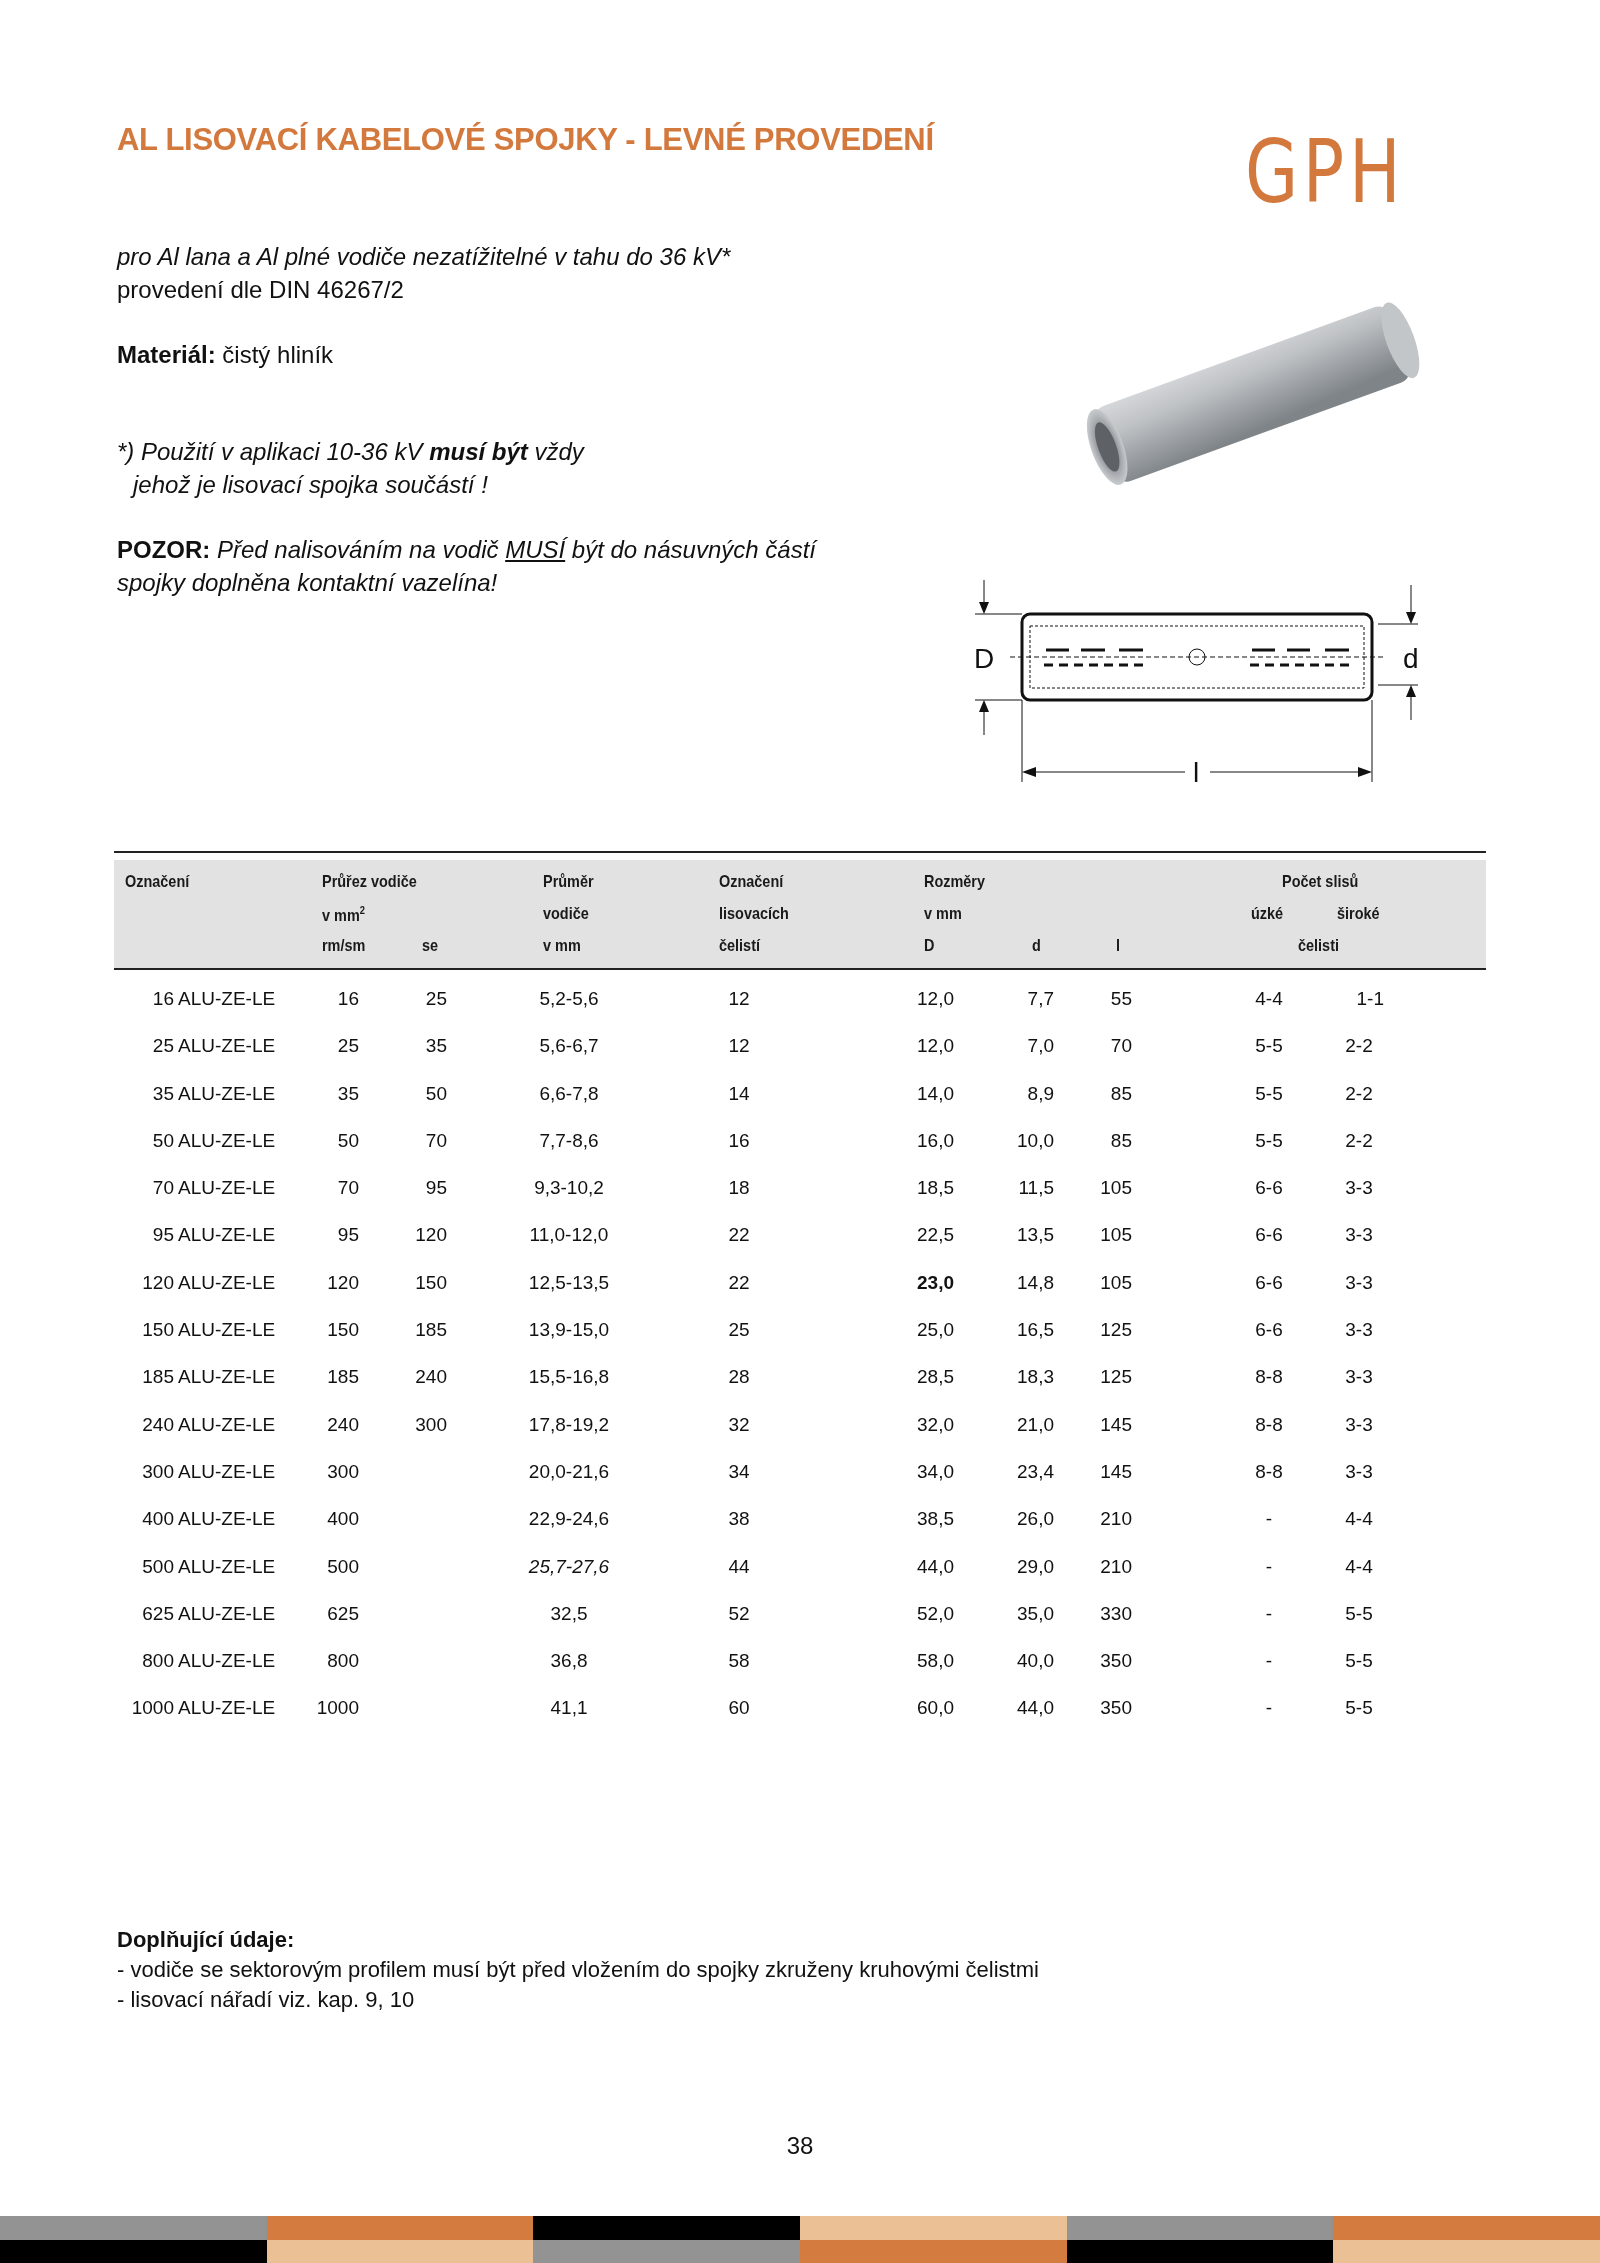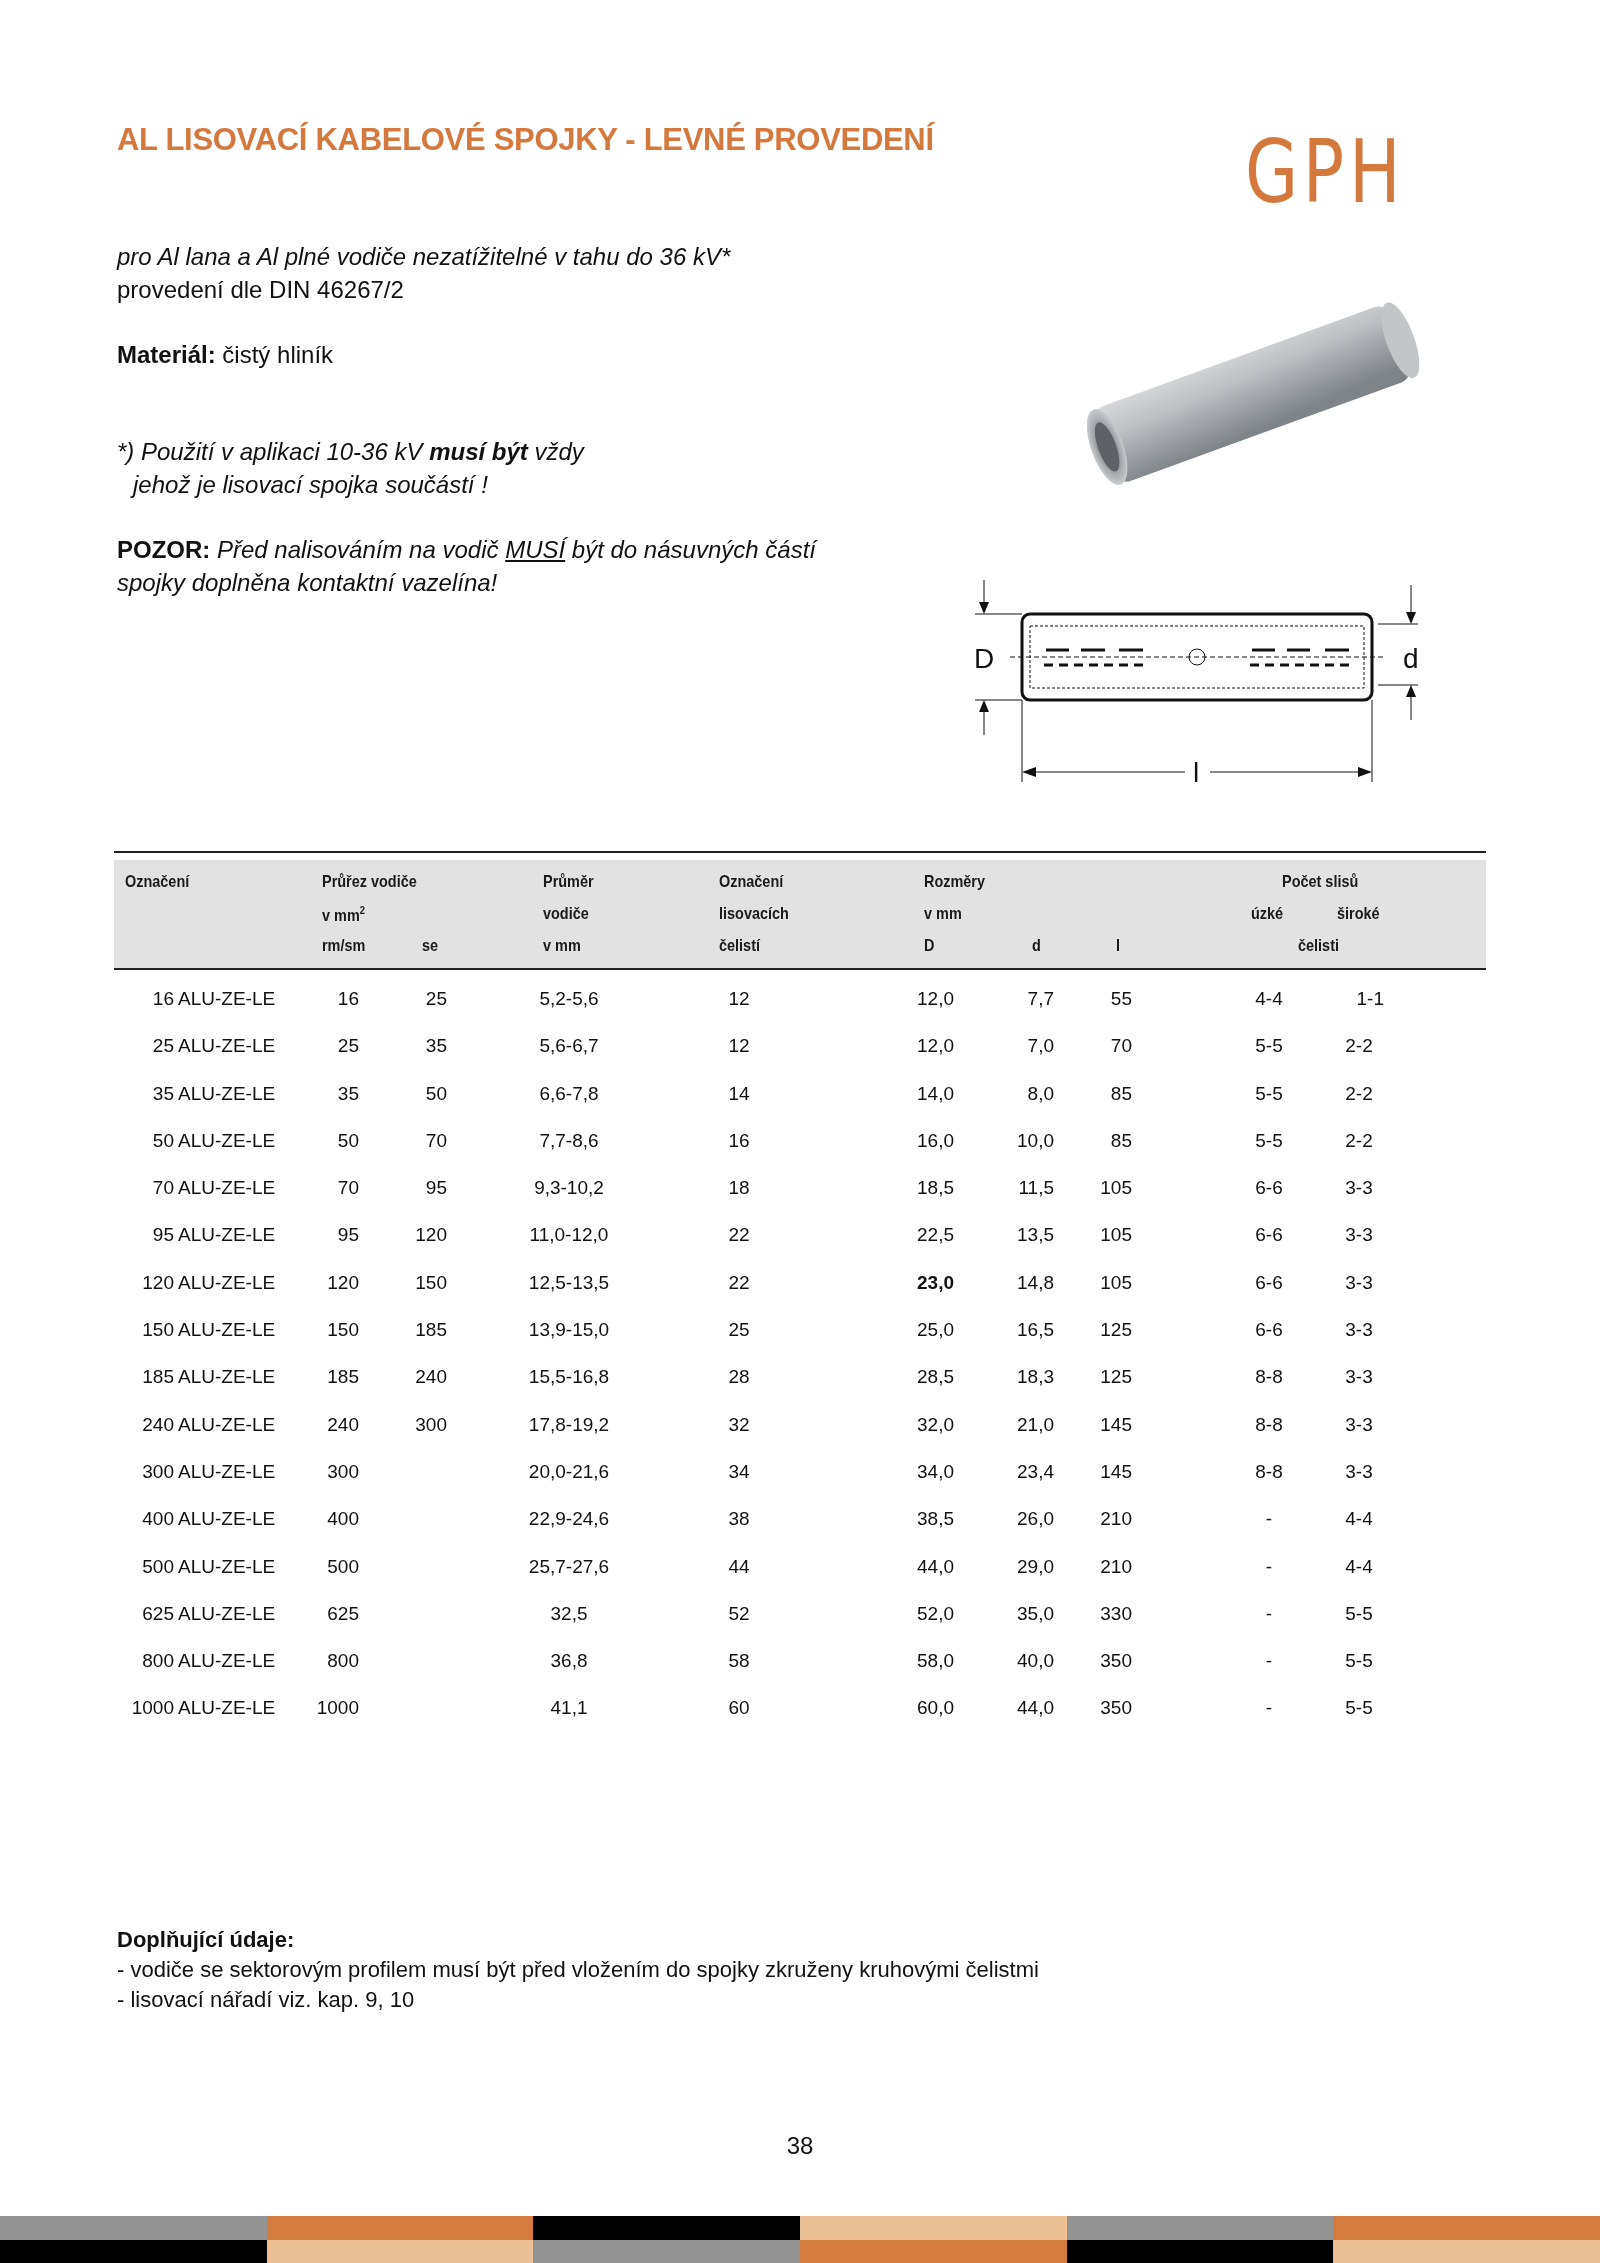--- a/index.html
+++ b/index.html
@@ -178,21 +178,21 @@
         <span class="c" style="left: 1220px; width: 50px;">2-2</span>
       </div>
       <div class="row">
         <span class="r" style="left: 0px; width: 60px;">35</span>
         <span class="" style="left: 64px; width: 120px;">ALU-ZE-LE</span>
         <span class="r" style="left: 190px; width: 55px;">35</span>
         <span class="r" style="left: 275px; width: 58px;">50</span>
         <span class="c" style="left: 400px; width: 110px;">6,6-7,8</span>
         <span class="c" style="left: 600px; width: 50px;">14</span>
         <span class="r" style="left: 790px; width: 50px;">14,0</span>
-        <span class="r" style="left: 880px; width: 60px;">8,0</span>
+        <span class="r" style="left: 880px; width: 60px;">8,9</span>
         <span class="r" style="left: 970px; width: 48px;">85</span>
         <span class="c" style="left: 1130px; width: 50px;">5-5</span>
         <span class="c" style="left: 1220px; width: 50px;">2-2</span>
       </div>
       <div class="row">
         <span class="r" style="left: 0px; width: 60px;">50</span>
         <span class="" style="left: 64px; width: 120px;">ALU-ZE-LE</span>
         <span class="r" style="left: 190px; width: 55px;">50</span>
         <span class="r" style="left: 275px; width: 58px;">70</span>
         <span class="c" style="left: 400px; width: 110px;">7,7-8,6</span>
@@ -305,21 +305,21 @@
         <span class="r" style="left: 880px; width: 60px;">26,0</span>
         <span class="r" style="left: 970px; width: 48px;">210</span>
         <span class="c" style="left: 1130px; width: 50px;">-</span>
         <span class="c" style="left: 1220px; width: 50px;">4-4</span>
       </div>
       <div class="row">
         <span class="r" style="left: 0px; width: 60px;">500</span>
         <span class="" style="left: 64px; width: 120px;">ALU-ZE-LE</span>
         <span class="r" style="left: 190px; width: 55px;">500</span>
         <span class="r" style="left: 275px; width: 58px;"></span>
-        <span class="c" style="left: 400px; width: 110px;">25,7-27,6</span>
+        <span class="c" style="left: 400px; width: 110px; font-style: italic;">25,7-27,6</span>
         <span class="c" style="left: 600px; width: 50px;">44</span>
         <span class="r" style="left: 790px; width: 50px;">44,0</span>
         <span class="r" style="left: 880px; width: 60px;">29,0</span>
         <span class="r" style="left: 970px; width: 48px;">210</span>
         <span class="c" style="left: 1130px; width: 50px;">-</span>
         <span class="c" style="left: 1220px; width: 50px;">4-4</span>
       </div>
       <div class="row">
         <span class="r" style="left: 0px; width: 60px;">625</span>
         <span class="" style="left: 64px; width: 120px;">ALU-ZE-LE</span>

